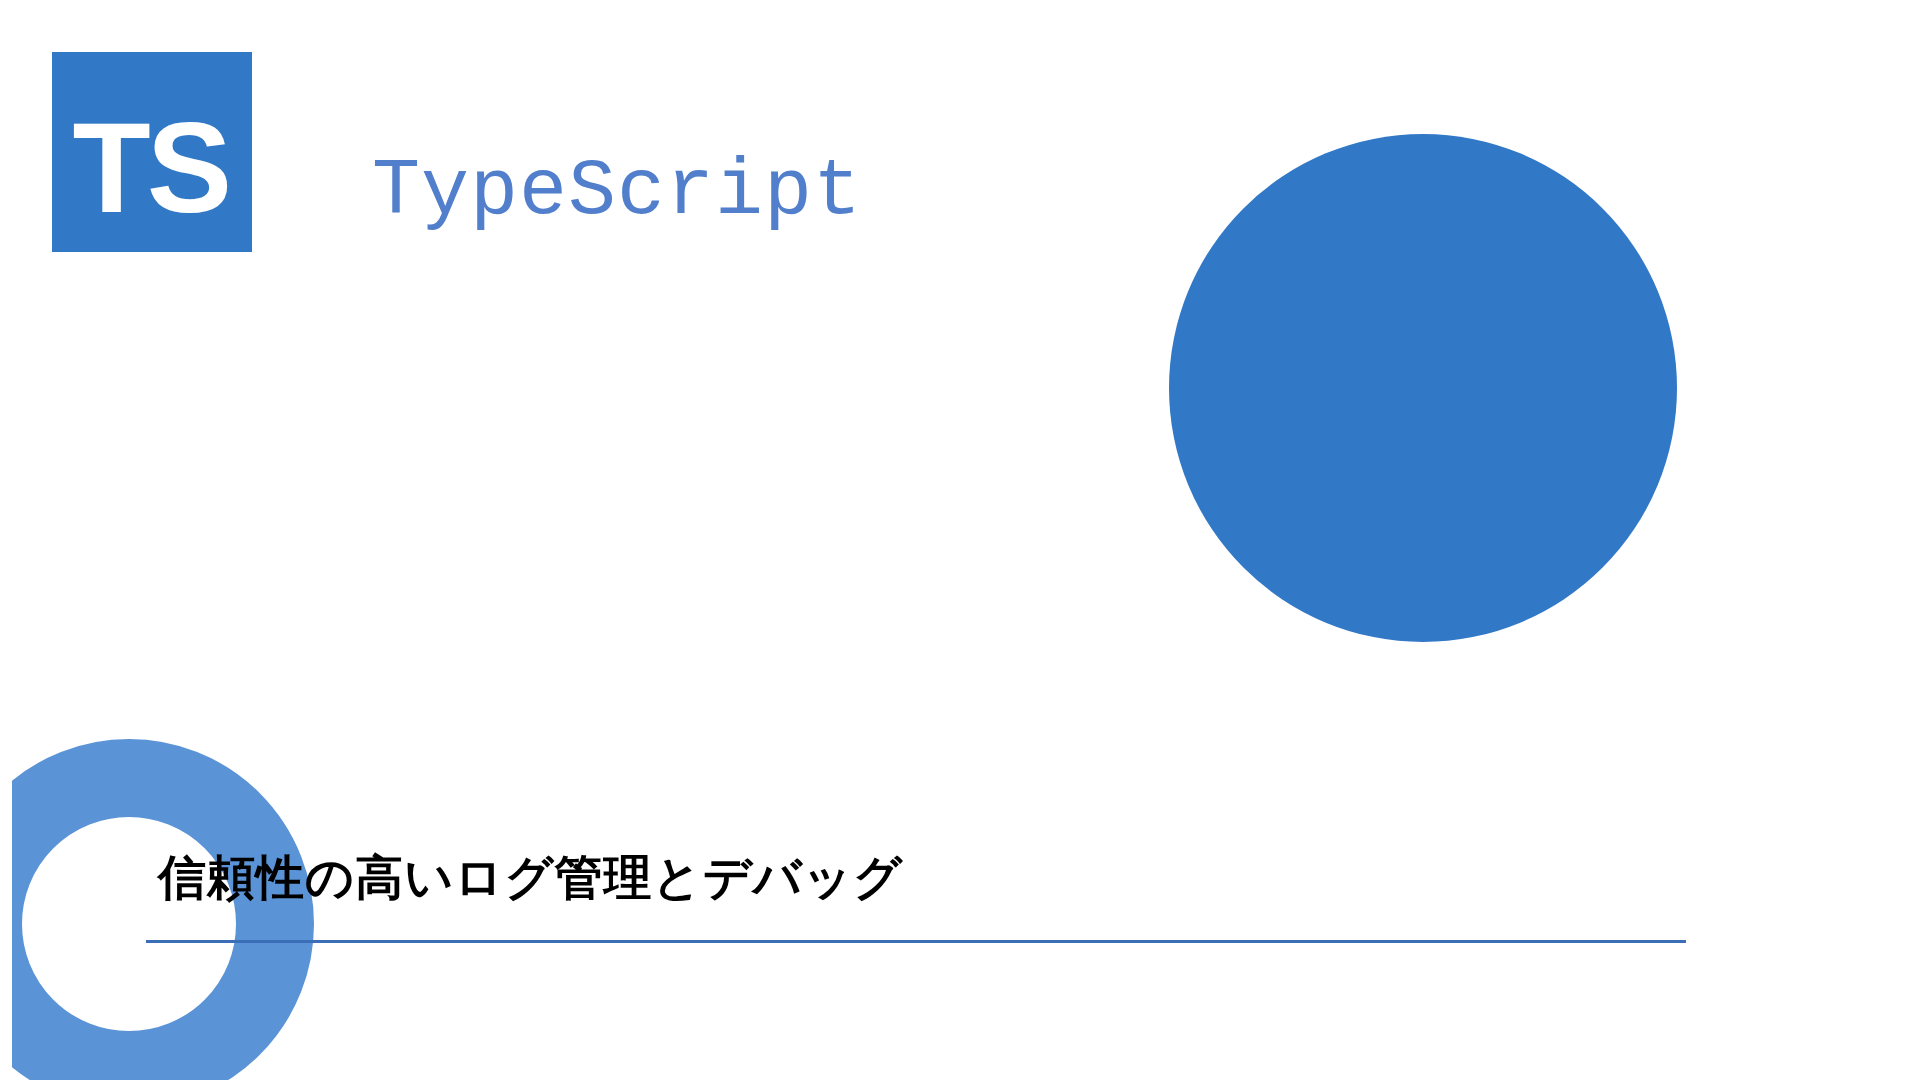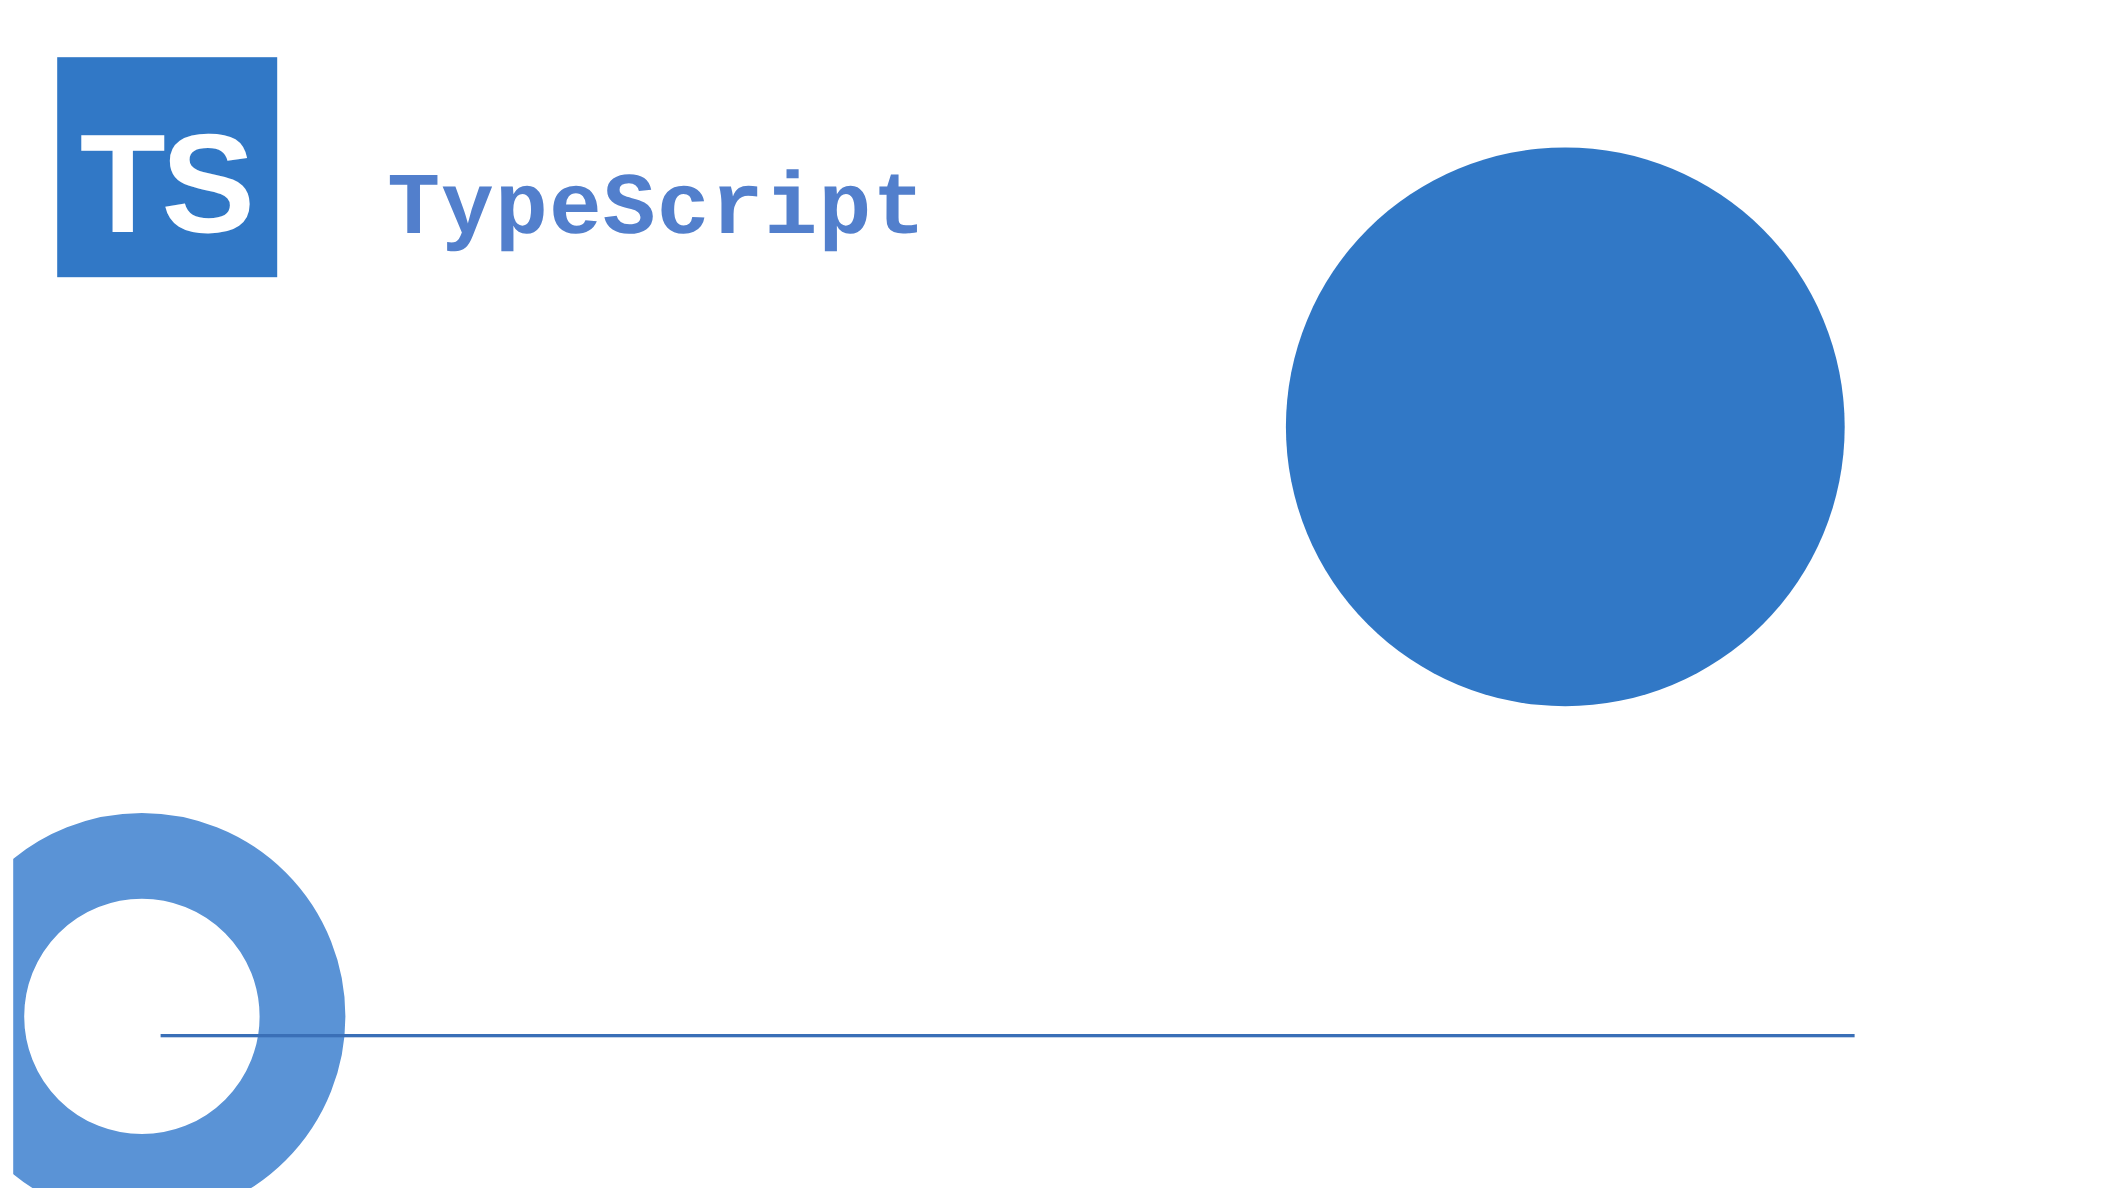--- a/index.html
+++ b/index.html
@@ -35,26 +35,26 @@
   .logo-text {
     color: #ffffff;
     font-weight: 800;
     font-size: 128px;
     line-height: 1;
     font-family: "Segoe UI", Arial, sans-serif;
     letter-spacing: -4px;
   }
   .brand-label {
     position: absolute;
-    left: 316px;
+    left: 336px;
     top: 110px;
     color: #527fcc;
     font-family: "Consolas", "Courier New", monospace;
     font-size: 80px;
-    font-weight: 700;
+    font-weight: 400;
     letter-spacing: 1px;
   }
   .big-circle {
     position: absolute;
     left: 1145px;
     top: 110px;
     width: 508px;
     height: 508px;
     background: #3178c6;
     border-radius: 50%;
@@ -106,16 +106,17 @@
   <div class="big-circle"></div>
   <div class="ring"></div>
 
   <div class="logo-box">
     <span class="logo-text">TS</span>
   </div>
 
   <div class="brand-label">TypeScript</div>
 
 
+  <div class="subtitle">信頼性の高いログ管理とデバッグ</div>
 
   <div class="underline"></div>
 
 </div>
 
 </body></html>

